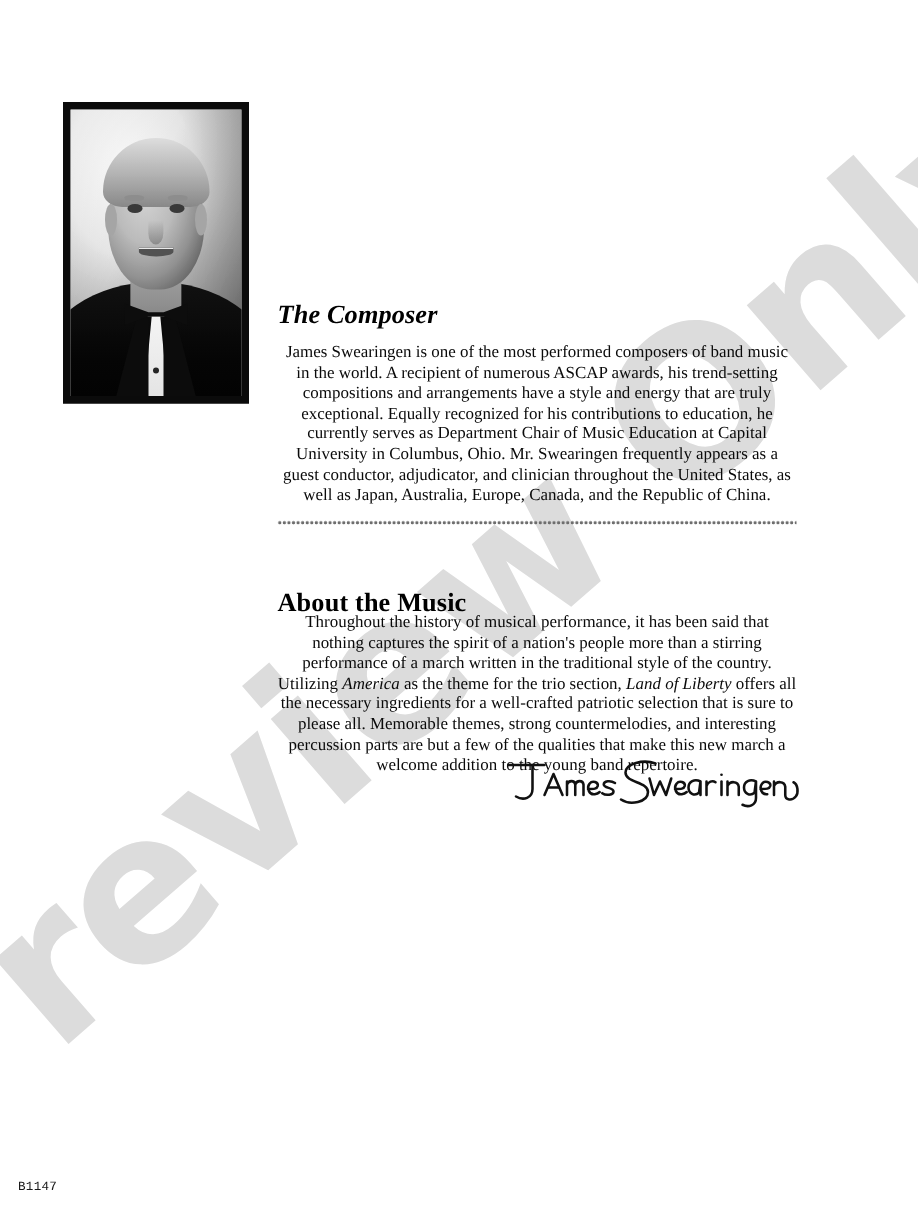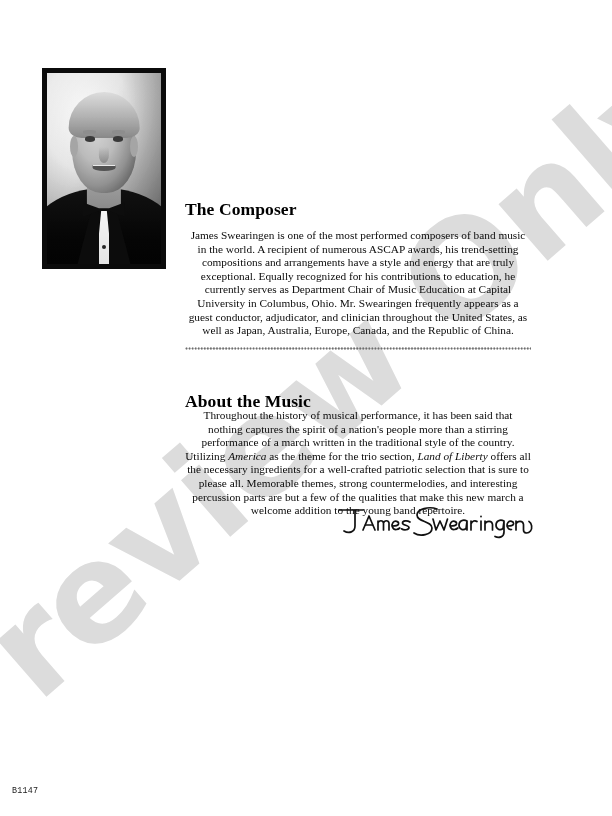--- a/index.html
+++ b/index.html
@@ -254,21 +254,21 @@
     font-size: 11.3px;
     line-height: 13.6px;
     margin: 0;
     color: #0a0a0a;
     text-align: center;
   }
   .body-copy em {
     font-style: italic;
   }
 
-  #composer-heading { position: absolute; left: 0; top: 200px; }
+  #composer-heading { position: absolute; left: 0; top: 200px; font-style: italic; }
   #composer-body    { position: absolute; left: 0; top: 229px; width: 346px; }
 
   .dotted-rule {
     position: absolute;
     left: 185px;
     top: 347px;
     width: 346px;
     height: 3px;
     background-image: radial-gradient(circle, #6e6e6e 0 0.9px, rgba(0,0,0,0) 1.3px);
     background-size: 3.05px 3px;

